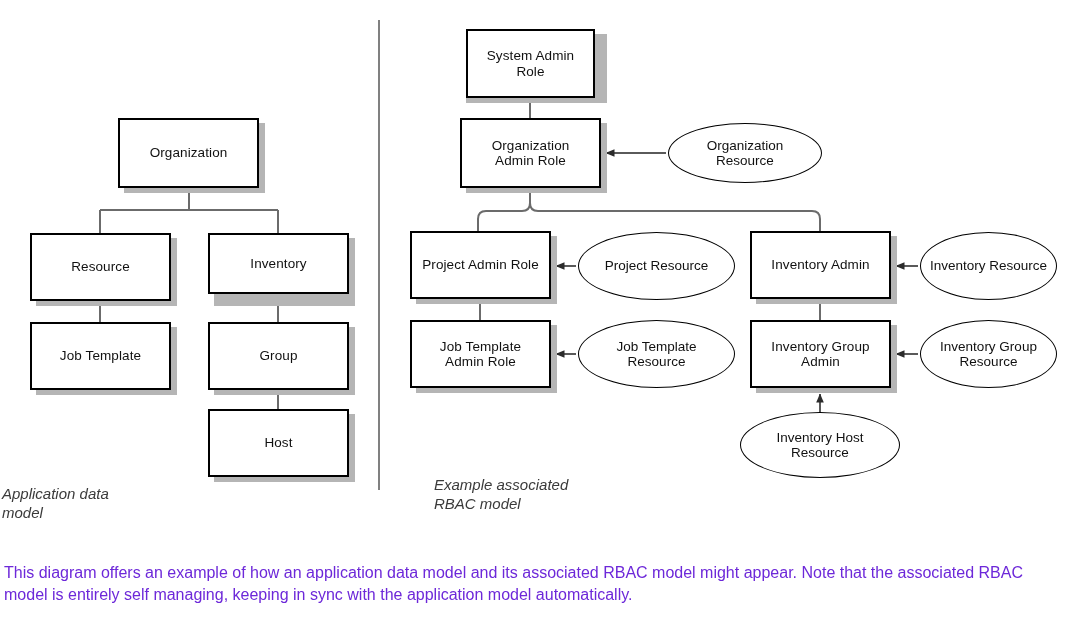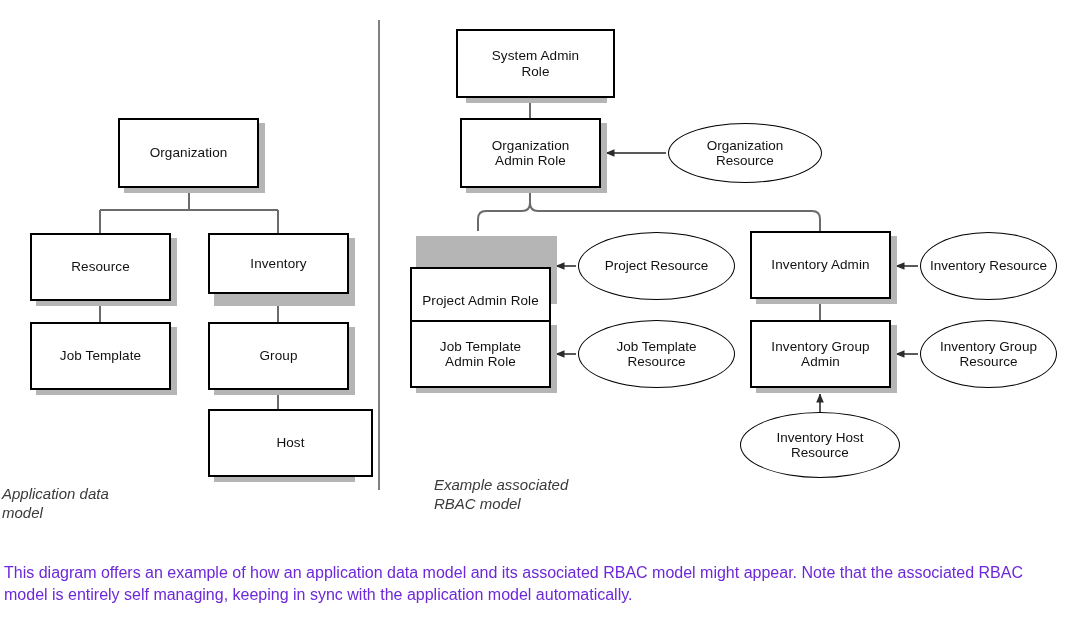--- a/index.html
+++ b/index.html
@@ -158,38 +158,38 @@
   <div class="node-box" style="left:30px; top:322px; width:141px; height:68px;">
     <span>Job Template</span>
   </div>
 
   <div class="node-shadow" style="left:214px; top:327px; width:141px; height:68px;"></div>
   <div class="node-box" style="left:208px; top:322px; width:141px; height:68px;">
     <span>Group</span>
   </div>
 
   <div class="node-shadow" style="left:214px; top:414px; width:141px; height:68px;"></div>
-  <div class="node-box" style="left:208px; top:409px; width:165px; height:68px;">
+  <div class="node-box" style="left:208px; top:409px; width:141px; height:68px;">
     <span>Host</span>
   </div>
 
   <div class="node-shadow" style="left:466px; top:34px; width:141px; height:69px;"></div>
-  <div class="node-box" style="left:456px; top:29px; width:159px; height:69px;">
+  <div class="node-box" style="left:466px; top:29px; width:129px; height:69px;">
     <span style="white-space:pre-line;">System Admin
 Role</span>
   </div>
 
   <div class="node-shadow" style="left:466px; top:123px; width:141px; height:70px;"></div>
   <div class="node-box" style="left:460px; top:118px; width:141px; height:70px;">
     <span style="white-space:pre-line;">Organization
 Admin Role</span>
   </div>
 
   <div class="node-shadow" style="left:416px; top:236px; width:141px; height:68px;"></div>
-  <div class="node-box" style="left:410px; top:231px; width:141px; height:68px;margin-top:36px;">
+  <div class="node-box" style="left:410px; top:231px; width:141px; height:68px;">
     <span>Project Admin Role</span>
   </div>
 
   <div class="node-shadow" style="left:756px; top:236px; width:141px; height:68px;"></div>
   <div class="node-box" style="left:750px; top:231px; width:141px; height:68px;">
     <span>Inventory Admin</span>
   </div>
 
   <div class="node-shadow" style="left:416px; top:325px; width:141px; height:68px;"></div>
   <div class="node-box" style="left:410px; top:320px; width:141px; height:68px;">

